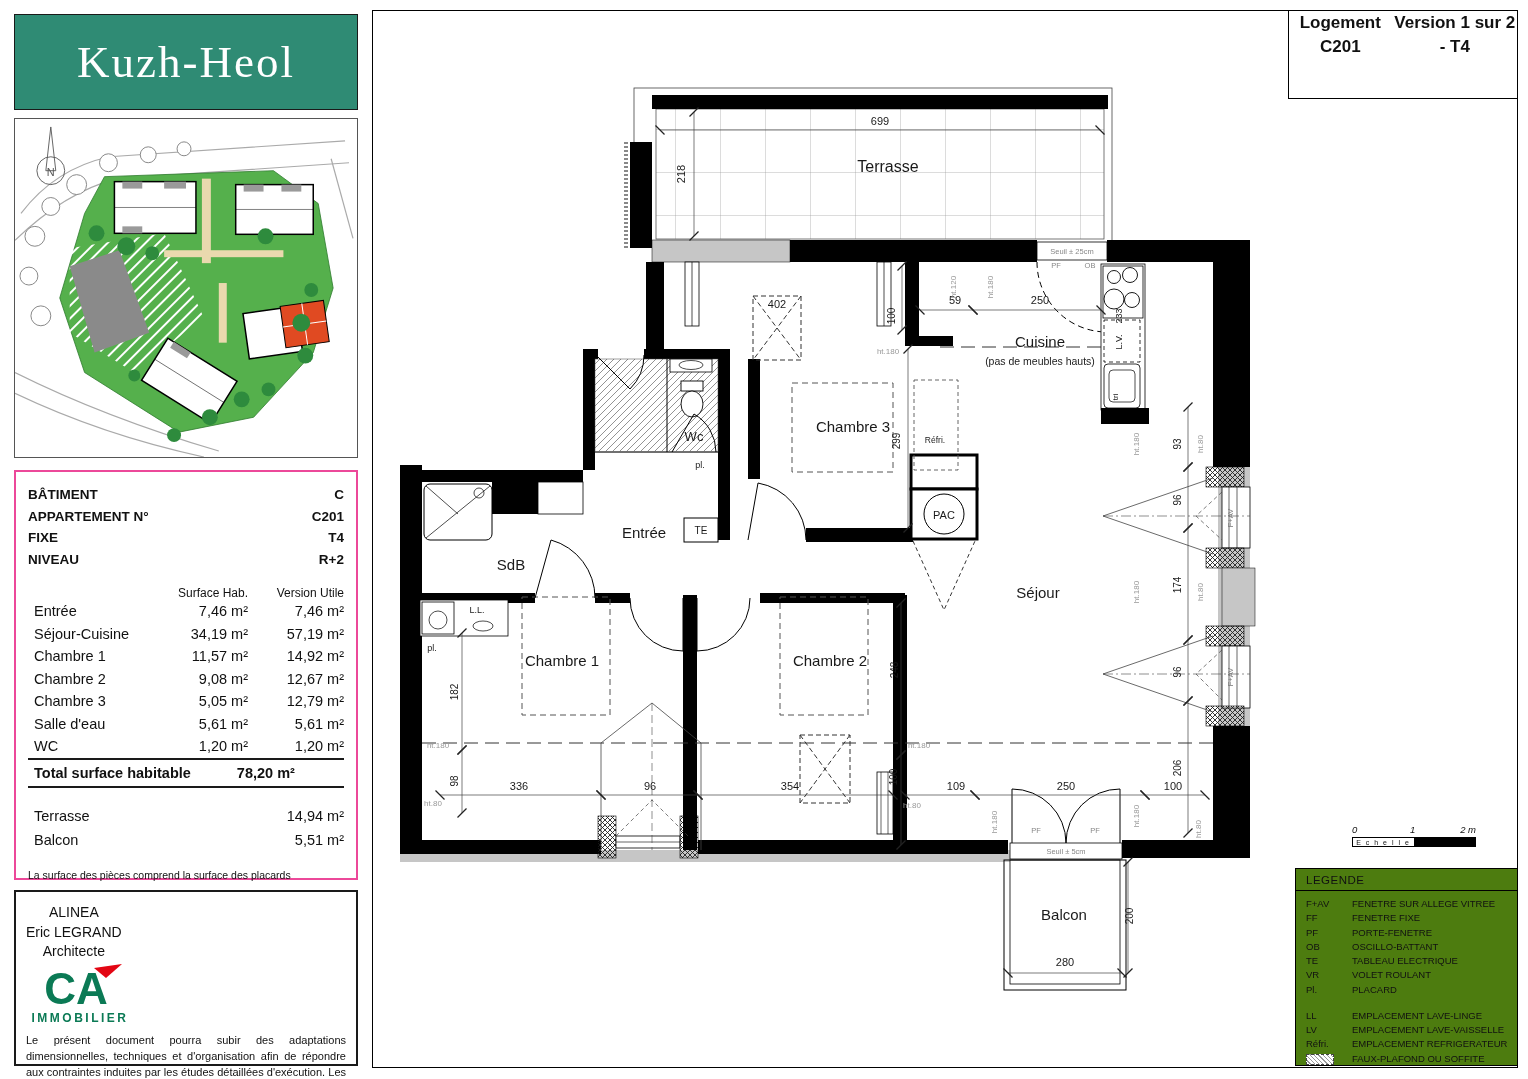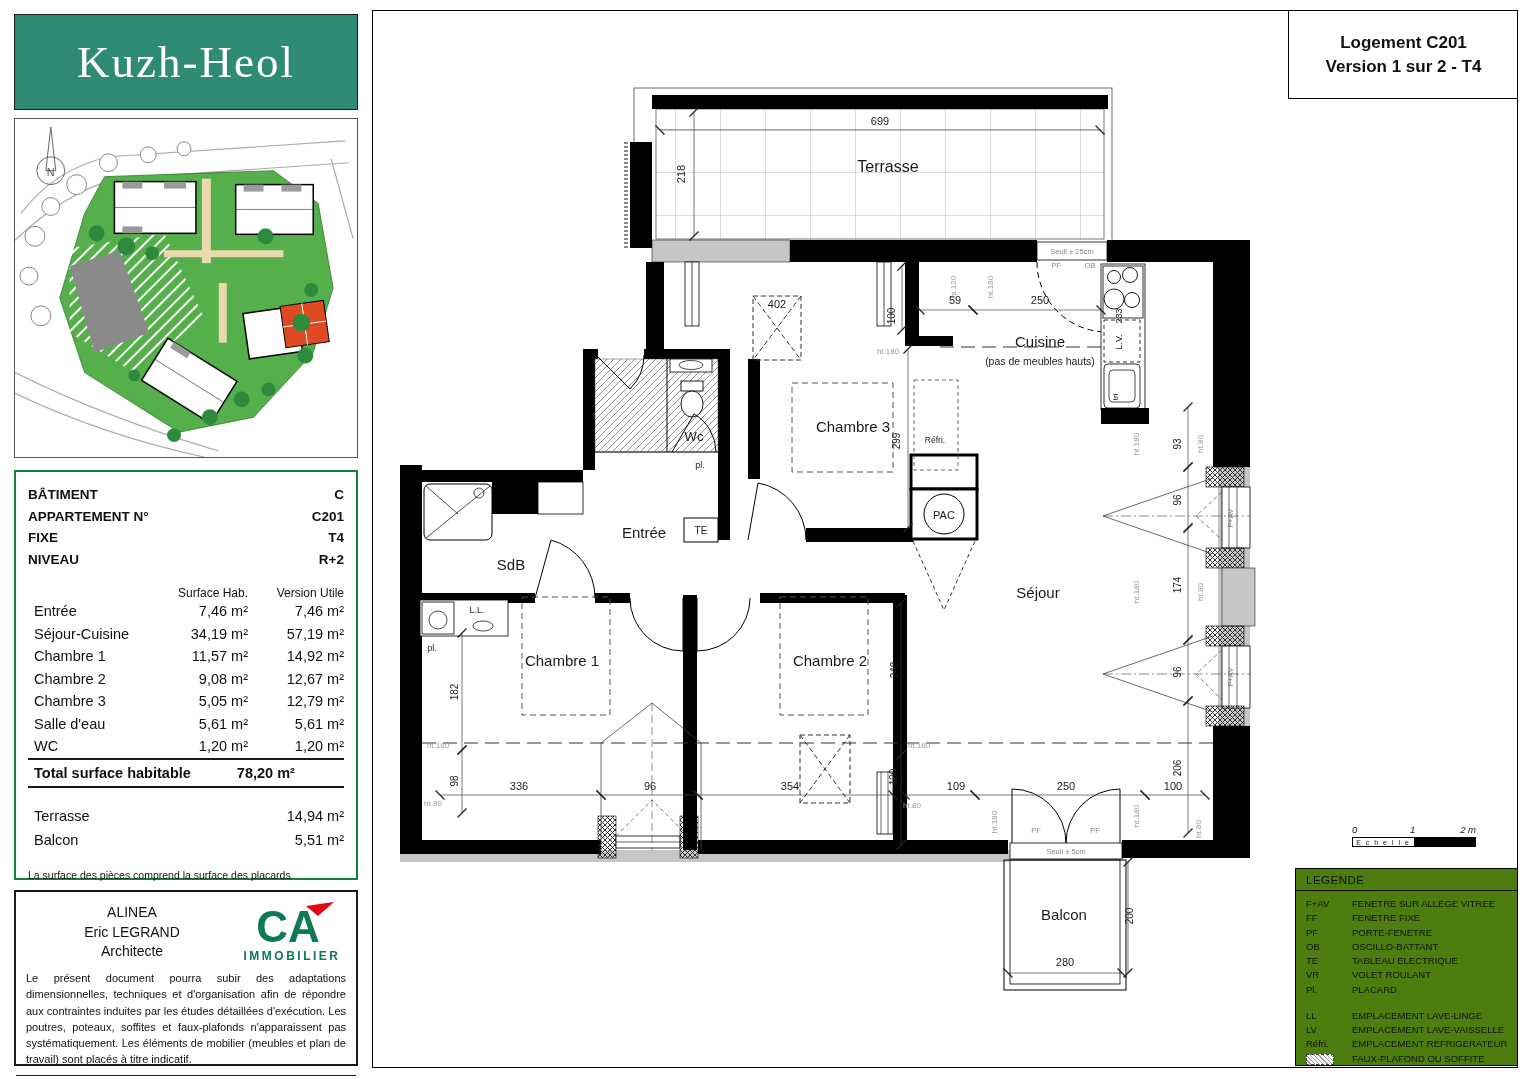--- a/index.html
+++ b/index.html
@@ -10,51 +10,51 @@
   .abs{position:absolute;box-sizing:border-box;}
 
   
   #logo-box{left:14px;top:14px;width:344px;height:96px;background:#2f8b74;border:1px solid #1a1a1a;
     display:flex;align-items:center;justify-content:center;}
   #logo-box span{font-family:"Liberation Serif",serif;color:#fff;font-size:45px;letter-spacing:2px;}
 
   #siteplan-box{left:14px;top:118px;width:344px;height:340px;border:1px solid #555;background:#fff;}
   #siteplan-box svg{display:block;width:100%;height:100%;}
 
-  #info-box{left:14px;top:470px;width:344px;height:410px;border:2px solid #15803d;background:#fff;
+  #info-box{left:14px;top:470px;width:344px;height:410px;border:2px solid #ec4899;background:#fff;
     padding:12px 12px 6px 12px;}
   .kv{display:flex;justify-content:space-between;font-weight:bold;font-size:13.5px;line-height:1.6;}
   .surf-head{display:grid;grid-template-columns:1fr 92px 96px;font-size:12px;margin-top:16px;}
   .surf-head span{text-align:right;}
   .surf-row{display:grid;grid-template-columns:1fr 92px 96px;font-size:14.5px;line-height:1.55;}
   .surf-row .rm{text-align:left;padding-left:6px;}
   .surf-row .v{text-align:right;}
   .total-row{border-top:2px solid #1a1a1a;border-bottom:2px solid #1a1a1a;
     padding:5px 0 5px 6px;font-weight:bold;font-size:14.5px;display:flex;gap:20px;}
   .total-row .tv{margin-left:26px;}
   .extra-block{margin-top:16px;}
   .extra-row{display:grid;grid-template-columns:1fr 92px 96px;font-size:14.5px;line-height:1.7;}
   .extra-row .rm{padding-left:6px;}
   .extra-row .v{text-align:right;}
   .footnote{font-size:10.5px;margin-top:16px;}
 
   #arch-box{left:14px;top:890px;width:344px;height:176px;border:2px solid #1a1a1a;background:#fff;
     padding:8px 10px 0 10px;}
-  .arch-top{display:flex;align-items:flex-start;}
+  .arch-top{display:flex;align-items:flex-start;flex-direction:column;}
   .arch-names{flex:1;text-align:center;font-size:14px;line-height:1.4;padding-top:3px;}
   .ca-wrap{width:108px;text-align:center;padding-top:2px;}
   .ca-wrap svg{display:block;margin:0 auto;}
   .ca-sub{color:#0b7a55;font-weight:bold;font-size:12px;letter-spacing:2.5px;margin-top:1px;}
   .disclaimer{font-size:11px;line-height:1.48;text-align:justify;margin:7px 0 0 0;}
   .date-row{border-top:1.5px solid #1a1a1a;margin:7px -10px 0 -10px;padding:5px 10px 0 10px;font-size:15px;}
 
   
   #frame{left:372px;top:10px;width:1146px;height:1058px;border:1.5px solid #000;}
   #title-box{left:1288px;top:11px;width:230px;height:88px;border-left:1px solid #000;border-bottom:1px solid #000;
-    display:flex;flex-direction:column;justify-content:center;text-align:center;font-weight:bold;font-size:17px;line-height:1.4;}
+    display:flex;flex-direction:row;justify-content:center;text-align:center;font-weight:bold;font-size:17px;line-height:1.4;}
   #legend-box{left:1295px;top:868px;width:223px;height:198px;border:1px solid #000;background:#4d7c0f;
     padding:5px 0 0 10px;font-size:9.5px;}
   .legend-title{font-size:11.5px;letter-spacing:.5px;padding-bottom:4px;border-bottom:1px solid #000;
     margin-left:-10px;padding-left:10px;margin-bottom:6px;}
   .leg-row{display:flex;line-height:1.5;}
   .leg-abbr{width:46px;flex:none;}
   .leg-gap{height:12px;}
   .leg-swatch{display:inline-block;width:26px;height:9px;border:1px dashed #444;margin-top:2px;
     background:repeating-linear-gradient(45deg,#fff 0 2px,#999 2px 3px);}
 

